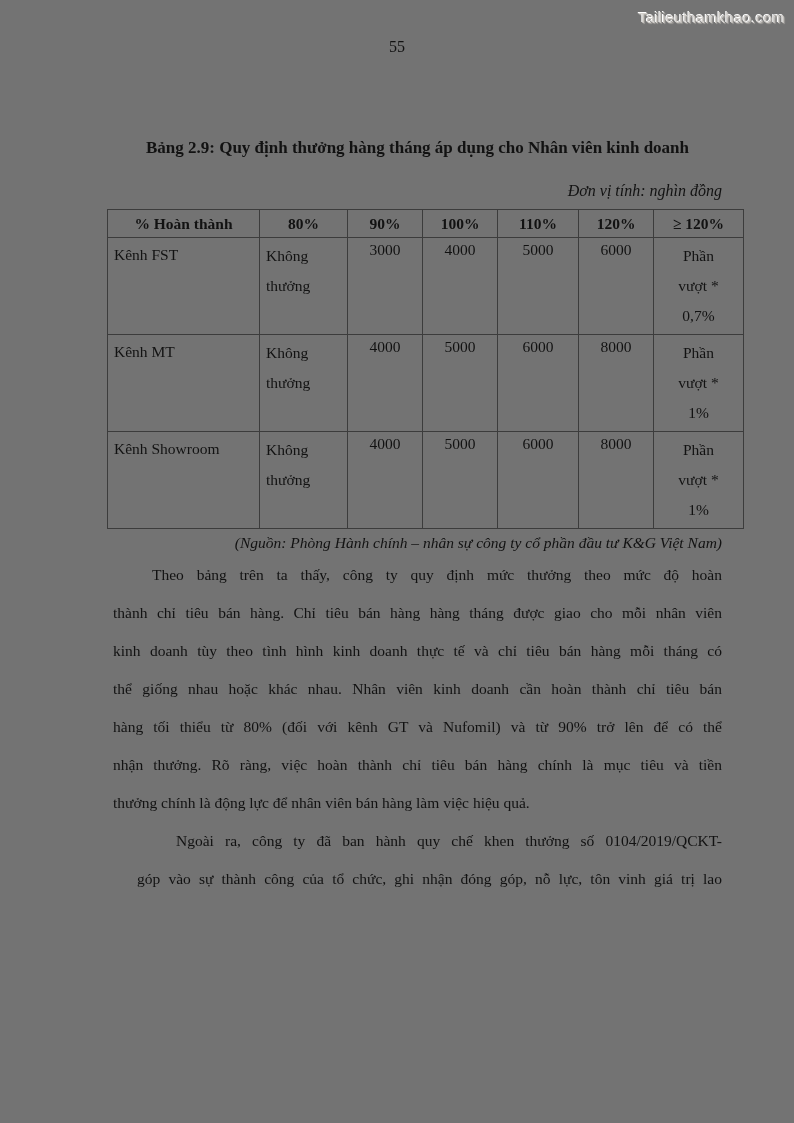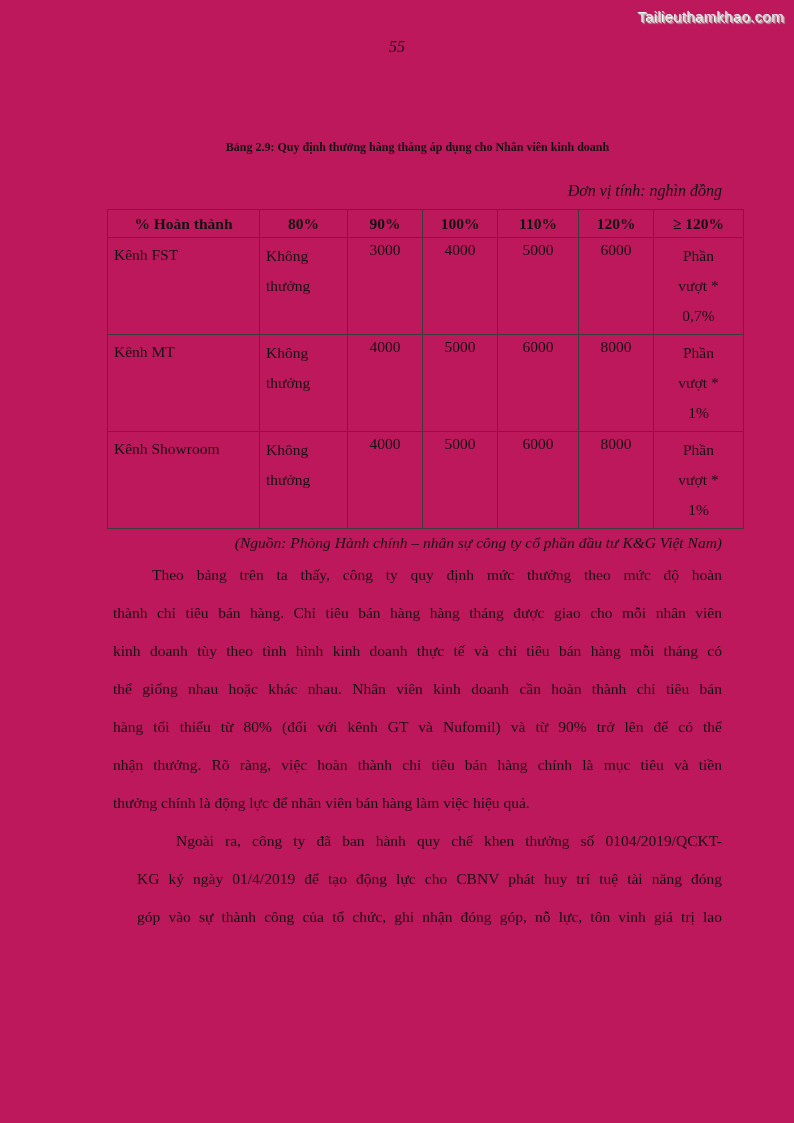--- a/index.html
+++ b/index.html
@@ -1,38 +1,38 @@
 <!DOCTYPE html>
 <html><head>
 <meta charset="utf-8">
 <style>
   * { box-sizing: border-box; }
   html, body { margin: 0; padding: 0; background: #ffffff; }
   .page {
     position: relative;
     width: 794px; height: 1123px;
-    background: #be185d;
+    background: #737373;
     font-family: "Liberation Serif", "DejaVu Serif", serif;
     color: #121212;
     overflow: hidden;
   }
   .watermark {
     position: absolute; top: 9px; right: 9px;
     font-family: "Liberation Sans", "DejaVu Sans", sans-serif;
     font-size: 15px; letter-spacing: 0.3px;
     color: #d3d0cc;
     text-shadow: -1px -1px 0 #ffffff, 1px 1px 1px #a8a5a1;
   }
   .page-number {
     position: absolute; top: 38px; left: 0; right: 0;
-    text-align: center; font-size: 16px; font-style: italic;
+    text-align: center; font-size: 16px;
   }
   .content { position: absolute; left: 113px; top: 137px; width: 609px; }
   .caption {
-    margin: 0; font-size: 12px; font-weight: bold;
+    margin: 0; font-size: 17px; font-weight: bold;
     text-align: center; line-height: 21px;
   }
   .unit-note {
     margin-top: 22px; text-align: right;
     font-style: italic; font-size: 16px; line-height: 21px;
   }
   table.reward-table {
     border-collapse: collapse; table-layout: fixed;
     width: 636px; margin-left: -6px; margin-top: 8px;
     font-size: 15.5px;
@@ -152,18 +152,17 @@
       <div class="jline">thành chỉ tiêu bán hàng. Chỉ tiêu bán hàng hàng tháng được giao cho mỗi nhân viên</div>
       <div class="jline">kinh doanh tùy theo tình hình kinh doanh thực tế và chỉ tiêu bán hàng mỗi tháng có</div>
       <div class="jline">thể giống nhau hoặc khác nhau. Nhân viên kinh doanh cần hoàn thành chỉ tiêu bán</div>
       <div class="jline">hàng tối thiểu từ 80% (đối với kênh GT và Nufomil) và từ 90% trở lên để có thể</div>
       <div class="jline">nhận thưởng. Rõ ràng, việc hoàn thành chỉ tiêu bán hàng chính là mục tiêu và tiền</div>
       <div class="plain">thưởng chính là động lực để nhân viên bán hàng làm việc hiệu quả.</div>
     </div>
 
     <div class="para">
       <div class="jline indent">Ngoài ra, công ty đã ban hành quy chế khen thưởng số 0104/2019/QCKT-</div>
-      <div class="jline">KG ký ngày 01/4/2019 để tạo động lực cho CBNV phát huy trí tuệ tài năng đóng</div>
       <div class="jline">góp vào sự thành công của tổ chức, ghi nhận đóng góp, nỗ lực, tôn vinh giá trị lao</div>
     </div>
 
   </div>
 </div>
 
 </body></html>

